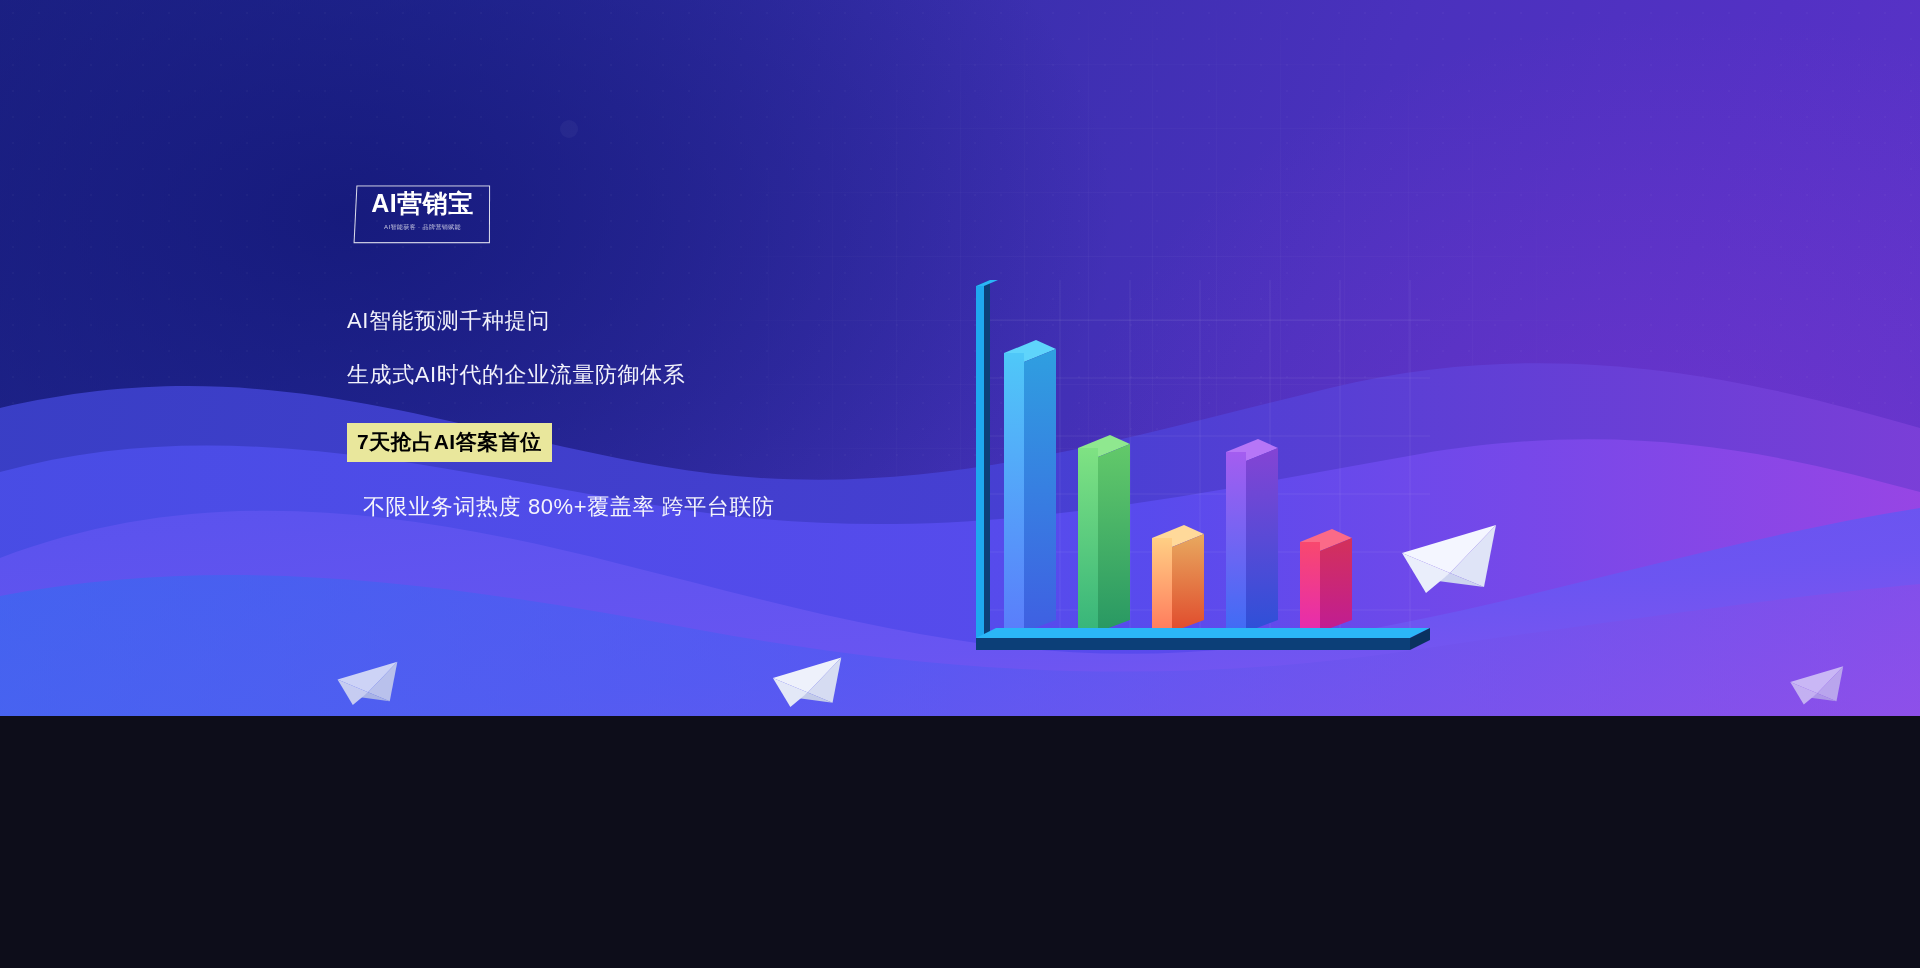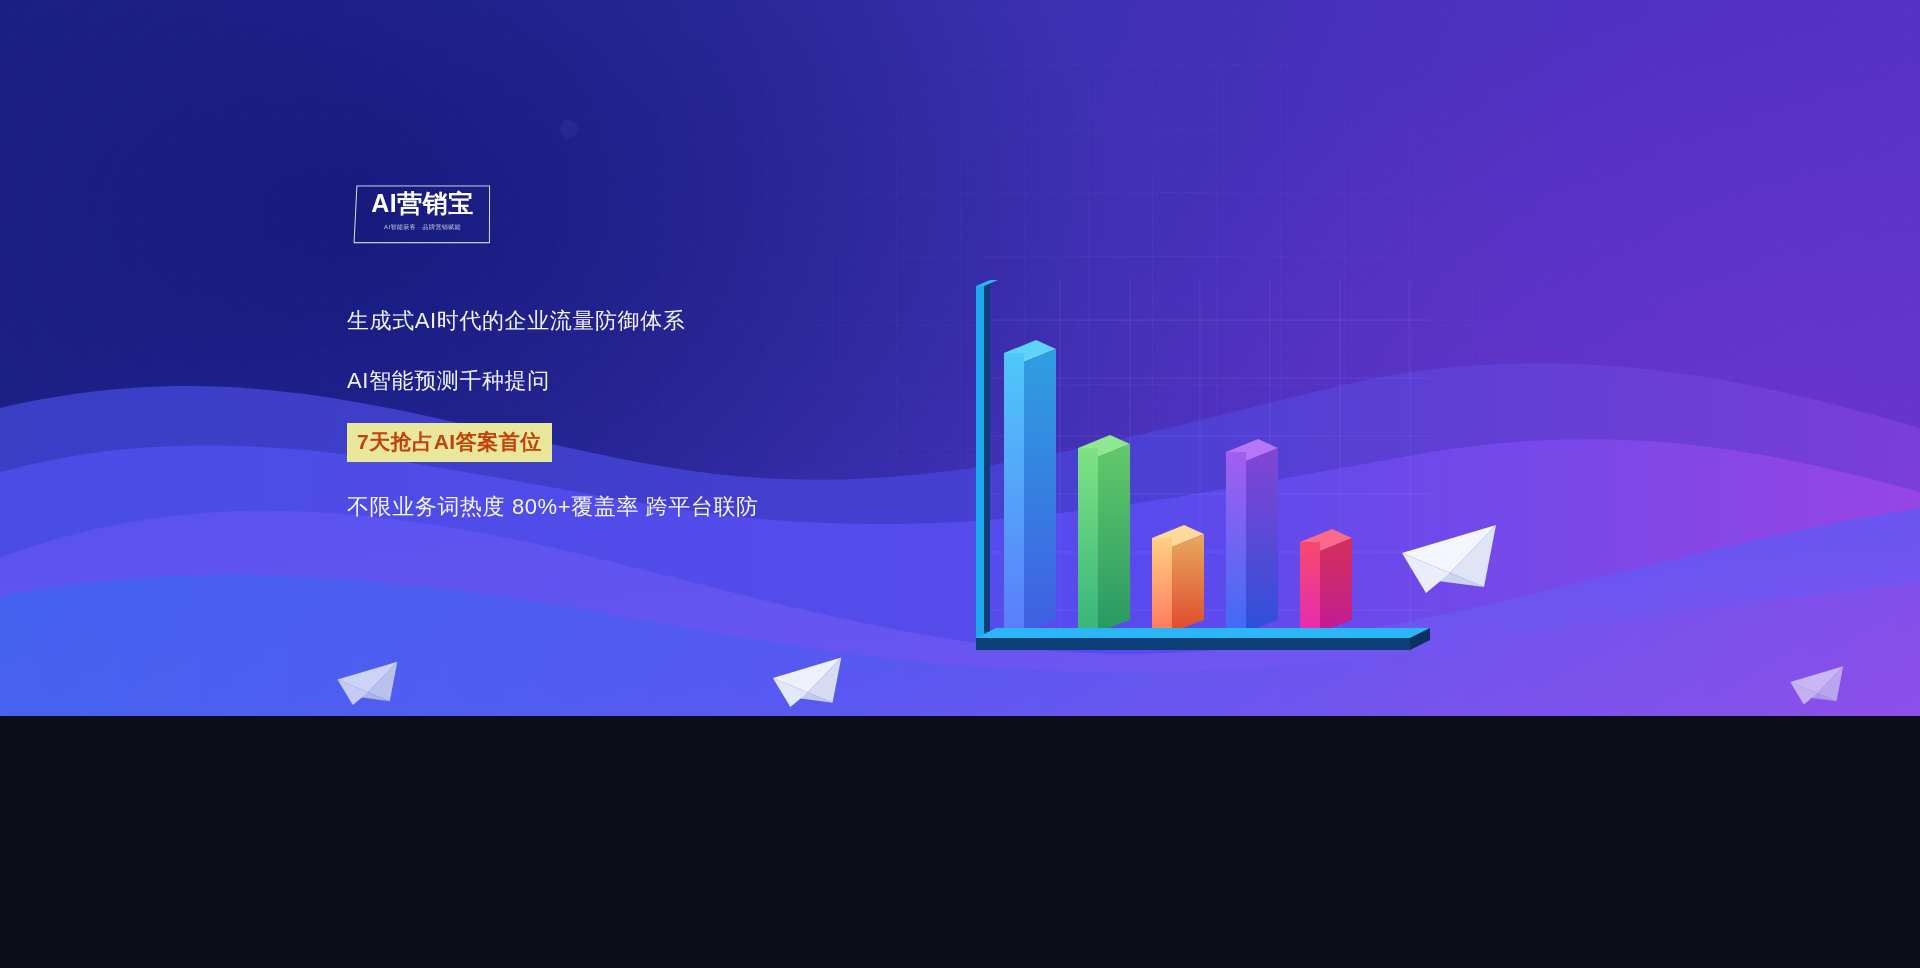--- a/index.html
+++ b/index.html
@@ -108,33 +108,33 @@
     line-height: 1.2;
     letter-spacing: 0.6px;
     margin: 0 0 34px 0;
     white-space: nowrap;
   }
   .subline.tight { margin-bottom: 28px; }
   .highlight-row { margin: 0 0 30px 0; }
   .highlight {
     display: inline-block;
     background: #e9e79c;
-    color: #c2410c;
+    color: #000000;
     font-size: 21px;
     font-weight: 700;
     letter-spacing: 0.5px;
     padding: 5px 10px 6px 10px;
     white-space: nowrap;
   }
   .metrics {
     color: #f4f4fc;
     font-size: 22px;
     font-weight: 400;
     letter-spacing: 0.6px;
-    margin: 0;
+    margin: 16px;
     white-space: nowrap;
   }
 
   
   .chart-wrap {
     position: absolute;
     left: 960px;
     top: 280px;
     width: 480px;
     height: 400px;
@@ -190,22 +190,22 @@
     <path d="M0,300 C240,254 470,292 700,334 C940,378 1160,390 1400,356 C1620,324 1790,300 1920,288 L1920,420 L0,420 Z" fill="url(#wv3)" opacity="0.55"></path>
   </svg>
 
   <div class="logo-block">
     <div class="logo-frame"></div>
     <div class="logo-wordmark">AI营销宝</div>
     <div class="logo-tagline">AI智能获客 · 品牌营销赋能</div>
   </div>
 
   <div class="copy">
+    <p class="subline tight">AI智能预测千种提问</p>
     <p class="subline">生成式AI时代的企业流量防御体系</p>
-    <p class="subline tight">AI智能预测千种提问</p>
     <div class="highlight-row">
       <span class="highlight">7天抢占AI答案首位</span>
     </div>
     <p class="metrics">不限业务词热度 80%+覆盖率 跨平台联防</p>
   </div>
 
   <div class="chart-wrap">
     <svg width="480" height="400" viewBox="0 0 480 400">
       <defs>
         <linearGradient id="b0" x1="0" y1="0" x2="0" y2="1">

